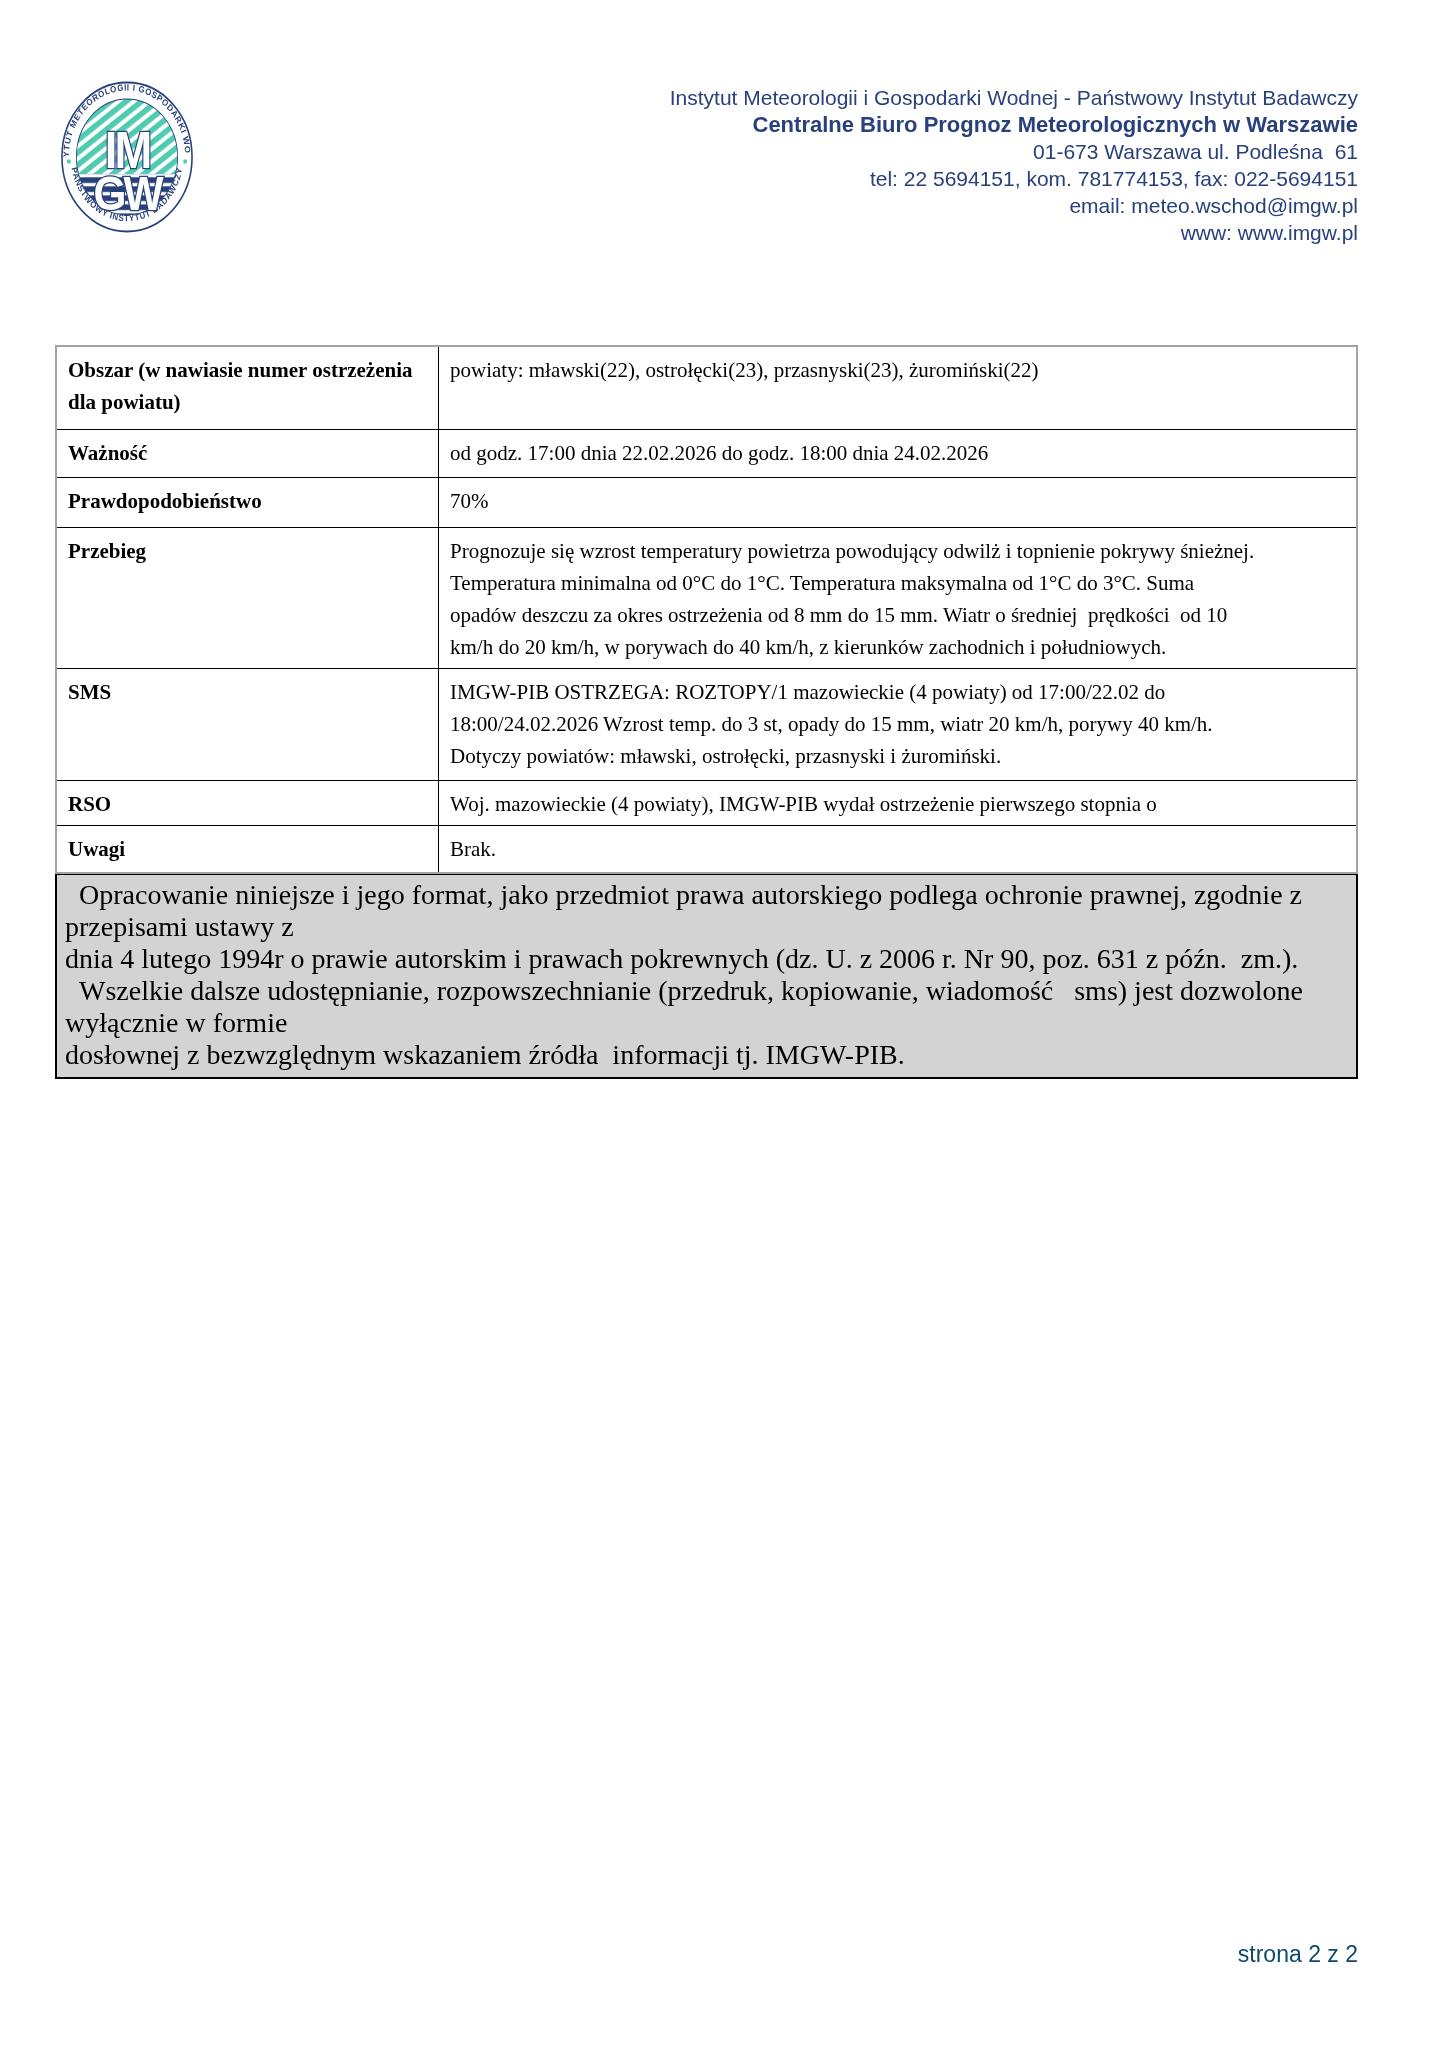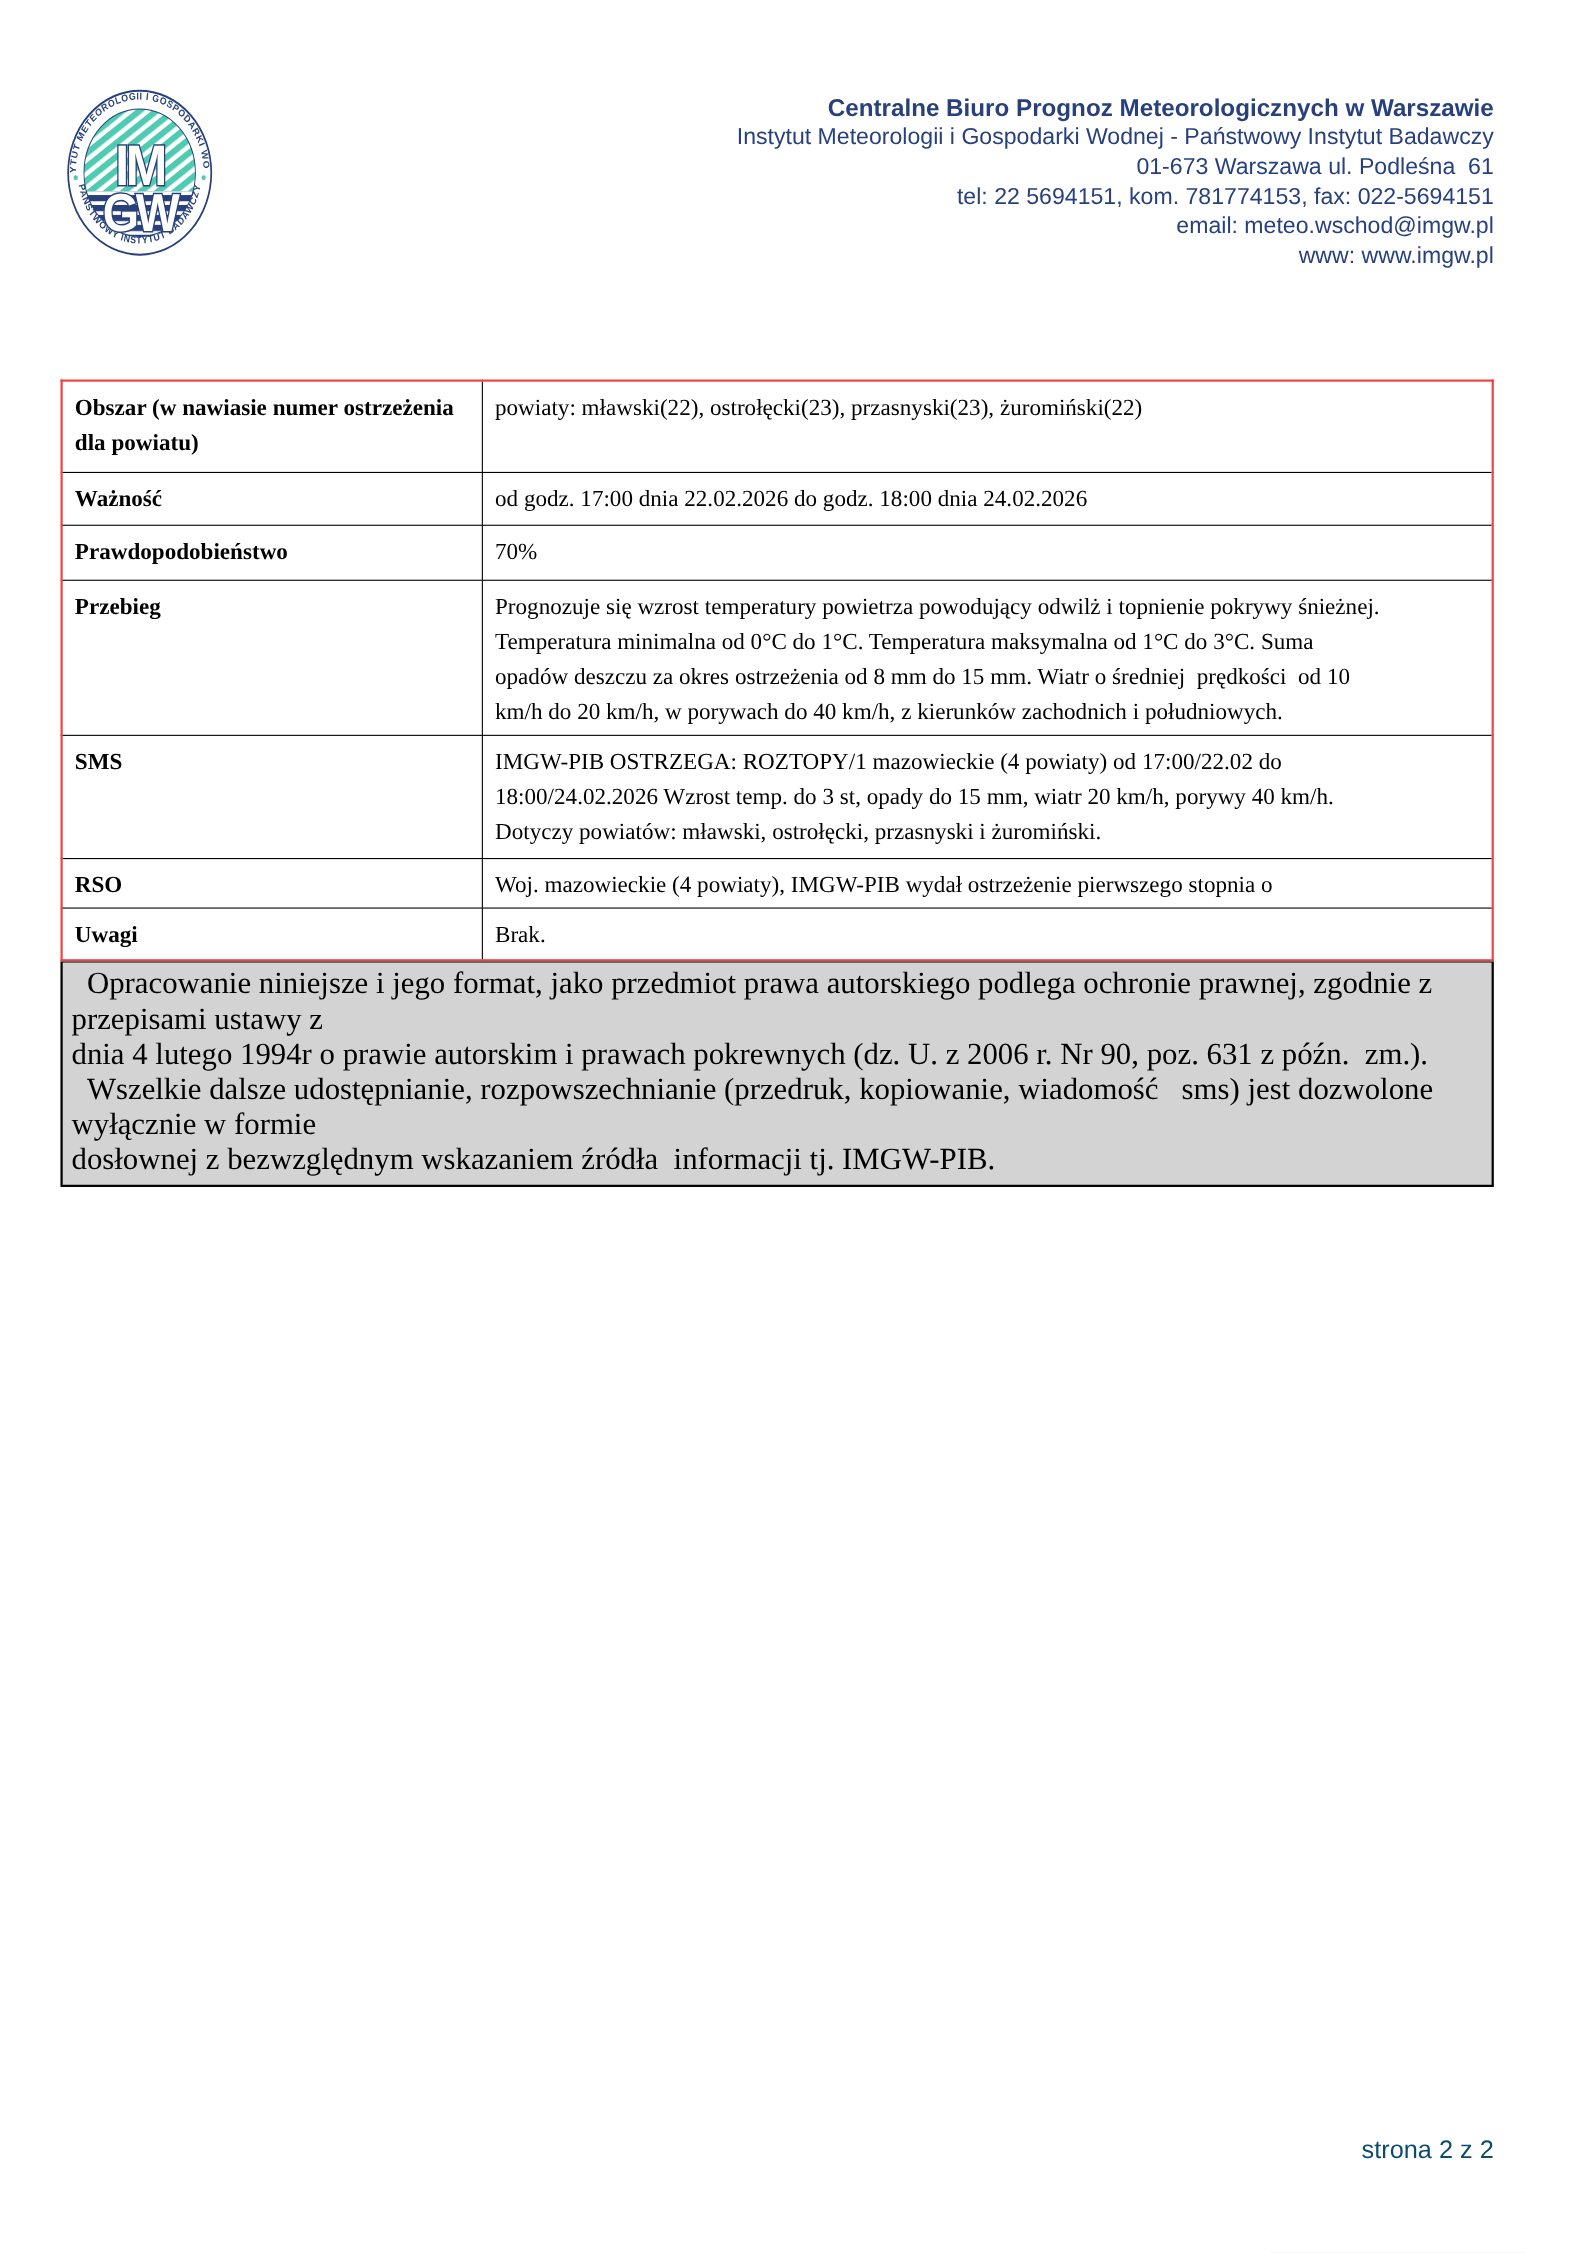--- a/index.html
+++ b/index.html
@@ -8,21 +8,21 @@
   
   .logo{position:absolute;left:58px;top:78px;width:138px;height:158px;}
   .org{position:absolute;top:84px;right:89px;text-align:right;color:#28417C;
        font-family:"Liberation Sans",sans-serif;}
   .org-line{font-size:21px;line-height:27px;white-space:pre-wrap;}
   .org-bold{font-weight:bold;font-size:22px;}
   
   .content{position:absolute;left:55px;top:345px;width:1303px;}
   table.doc{border-collapse:collapse;table-layout:fixed;width:1303px;
             font-family:"Liberation Serif",serif;font-size:21px;line-height:32px;}
-  table.doc{border:2px solid #ef4444;}
+  table.doc{border:2px solid #a3a3a3;}
   table.doc td{border:1px solid #000;vertical-align:top;padding:7px 10px 5px 11px;}
   td.label{font-weight:bold;width:360px;padding-left:9px;}
   td.value{white-space:pre-wrap;}
   tr.r1{height:83px;} tr.r2{height:48px;margin-left:23px;} tr.r3{height:50px;}
   tr.r4{height:140px;margin-top:28px;} tr.r5{height:112px;} tr.r6{height:42px;} tr.r7{height:48px;}
   
   .disclaimer{border:2px solid #000;border-top-width:1px;background:#D3D3D3;
               padding:4px 8px 6px 8px;font-size:28px;line-height:32px;}
   .para{white-space:pre-wrap;}
   
@@ -69,22 +69,22 @@
         <textPath href="#arcBottom" startOffset="50%" text-anchor="middle">PAŃSTWOWY INSTYTUT BADAWCZY</textPath>
       </text>
       <circle cx="11" cy="74" r="2" fill="#4FCBB2"></circle>
       <circle cx="129" cy="74" r="2" fill="#4FCBB2"></circle>
       <text x="70" y="80" font-size="46" text-anchor="middle" class="mono">IM</text>
       <text x="70" y="117" font-size="43" text-anchor="middle" class="mono">GW</text>
     </svg>
   </div>
 
   <div class="org">
+    <div class="org-line">Instytut Meteorologii i Gospodarki Wodnej - Państwowy Instytut Badawczy</div>
     <div class="org-line org-bold">Centralne Biuro Prognoz Meteorologicznych w Warszawie</div>
-    <div class="org-line">Instytut Meteorologii i Gospodarki Wodnej - Państwowy Instytut Badawczy</div>
     <div class="org-line">01-673 Warszawa ul. Podleśna  61</div>
     <div class="org-line">tel: 22 5694151, kom. 781774153, fax: 022-5694151</div>
     <div class="org-line">email: meteo.wschod@imgw.pl</div>
     <div class="org-line">www: www.imgw.pl</div>
   </div>
 
   <div class="content">
     <table class="doc">
       <tbody>
         <tr class="r1">

